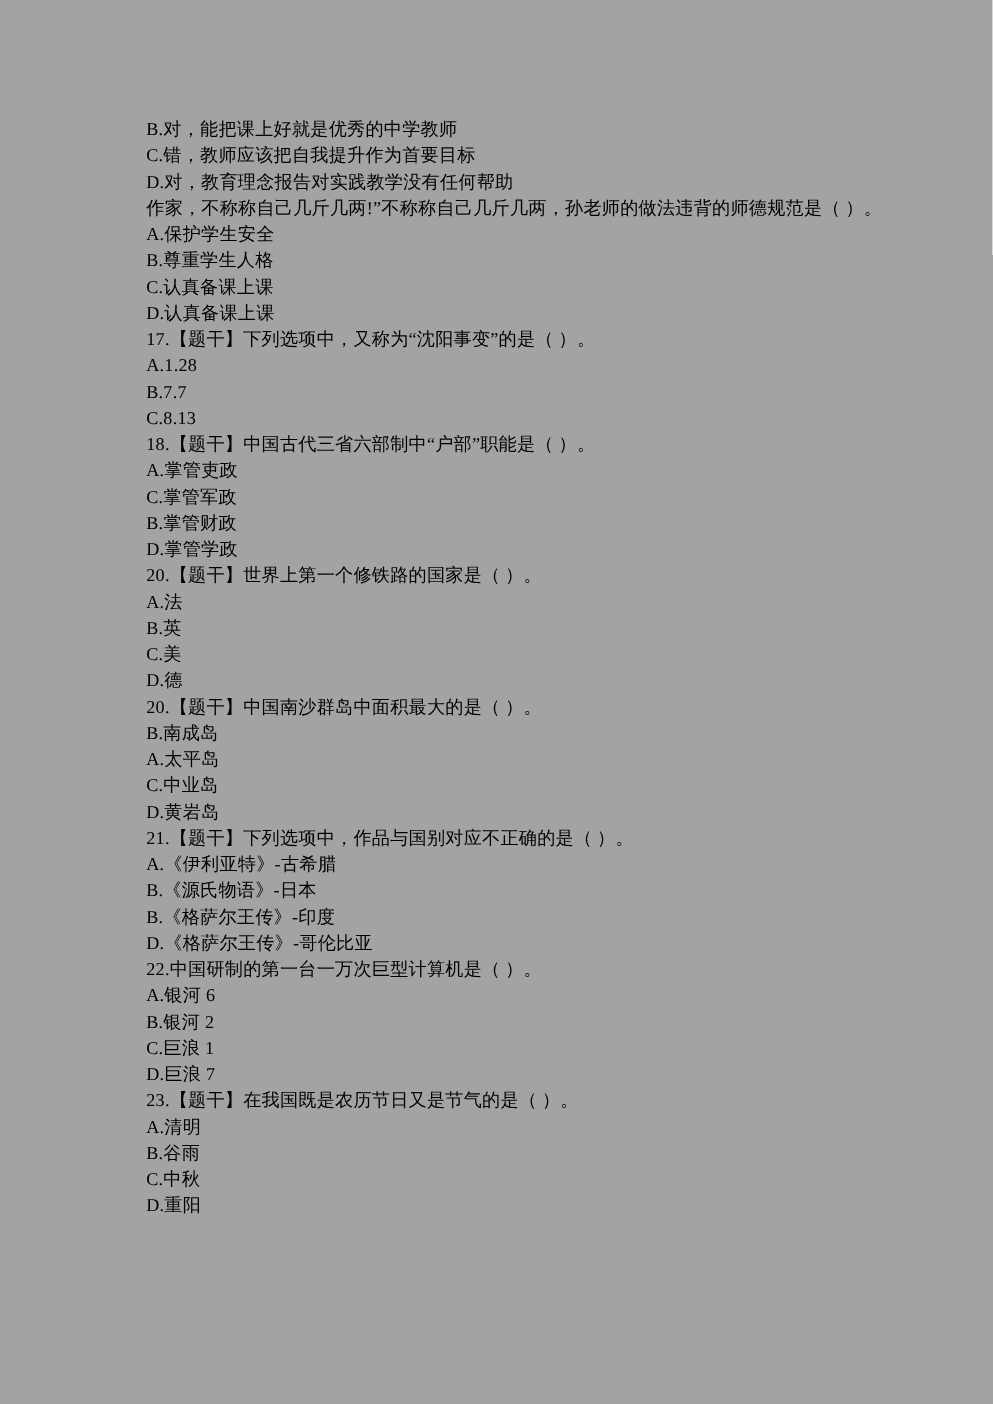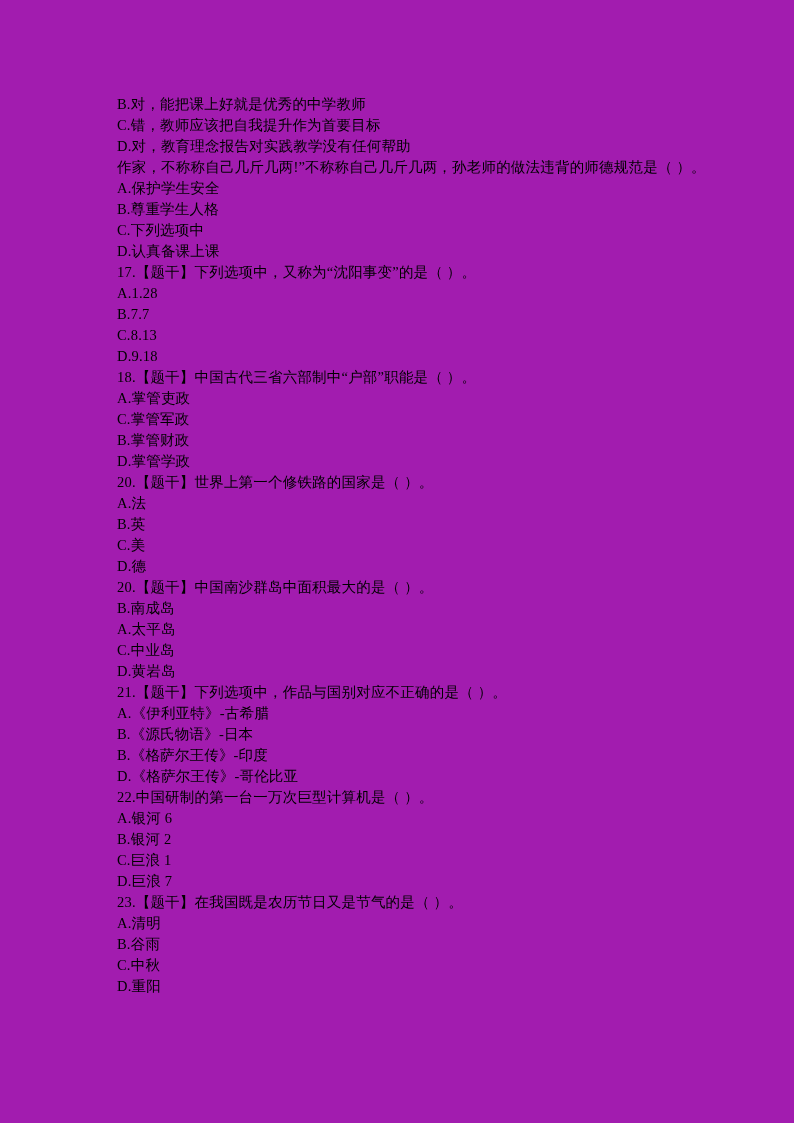--- a/index.html
+++ b/index.html
@@ -4,21 +4,21 @@
 <style>
   html, body {
     margin: 0;
     padding: 0;
     background: #ffffff;
   }
   .page {
     position: relative;
     width: 794px;
     height: 1123px;
-    background: #a21caf;
+    background: #a3a3a3;
     overflow: hidden;
     font-family: "Liberation Serif", "DejaVu Serif", serif;
     color: #000000;
   }
   .content {
     position: absolute;
     left: 117px;
     top: 94px;
     width: 616px;
   }
@@ -34,27 +34,26 @@
 <body>
 
 <div class="page">
   <div class="content">
       <div class="line">B.对，能把课上好就是优秀的中学教师</div>
       <div class="line">C.错，教师应该把自我提升作为首要目标</div>
       <div class="line">D.对，教育理念报告对实践教学没有任何帮助</div>
       <div class="line">作家，不称称自己几斤几两!”不称称自己几斤几两，孙老师的做法违背的师德规范是（ ）。</div>
       <div class="line">A.保护学生安全</div>
       <div class="line">B.尊重学生人格</div>
-      <div class="line">C.下列选项中</div>
+      <div class="line">C.认真备课上课</div>
       <div class="line">D.认真备课上课</div>
       <div class="line">17.【题干】下列选项中，又称为“沈阳事变”的是（ ）。</div>
       <div class="line">A.1.28</div>
       <div class="line">B.7.7</div>
       <div class="line">C.8.13</div>
-      <div class="line">D.9.18</div>
       <div class="line">18.【题干】中国古代三省六部制中“户部”职能是（ ）。</div>
       <div class="line">A.掌管吏政</div>
       <div class="line">C.掌管军政</div>
       <div class="line">B.掌管财政</div>
       <div class="line">D.掌管学政</div>
       <div class="line">20.【题干】世界上第一个修铁路的国家是（ ）。</div>
       <div class="line">A.法</div>
       <div class="line">B.英</div>
       <div class="line">C.美</div>
       <div class="line">D.德</div>

